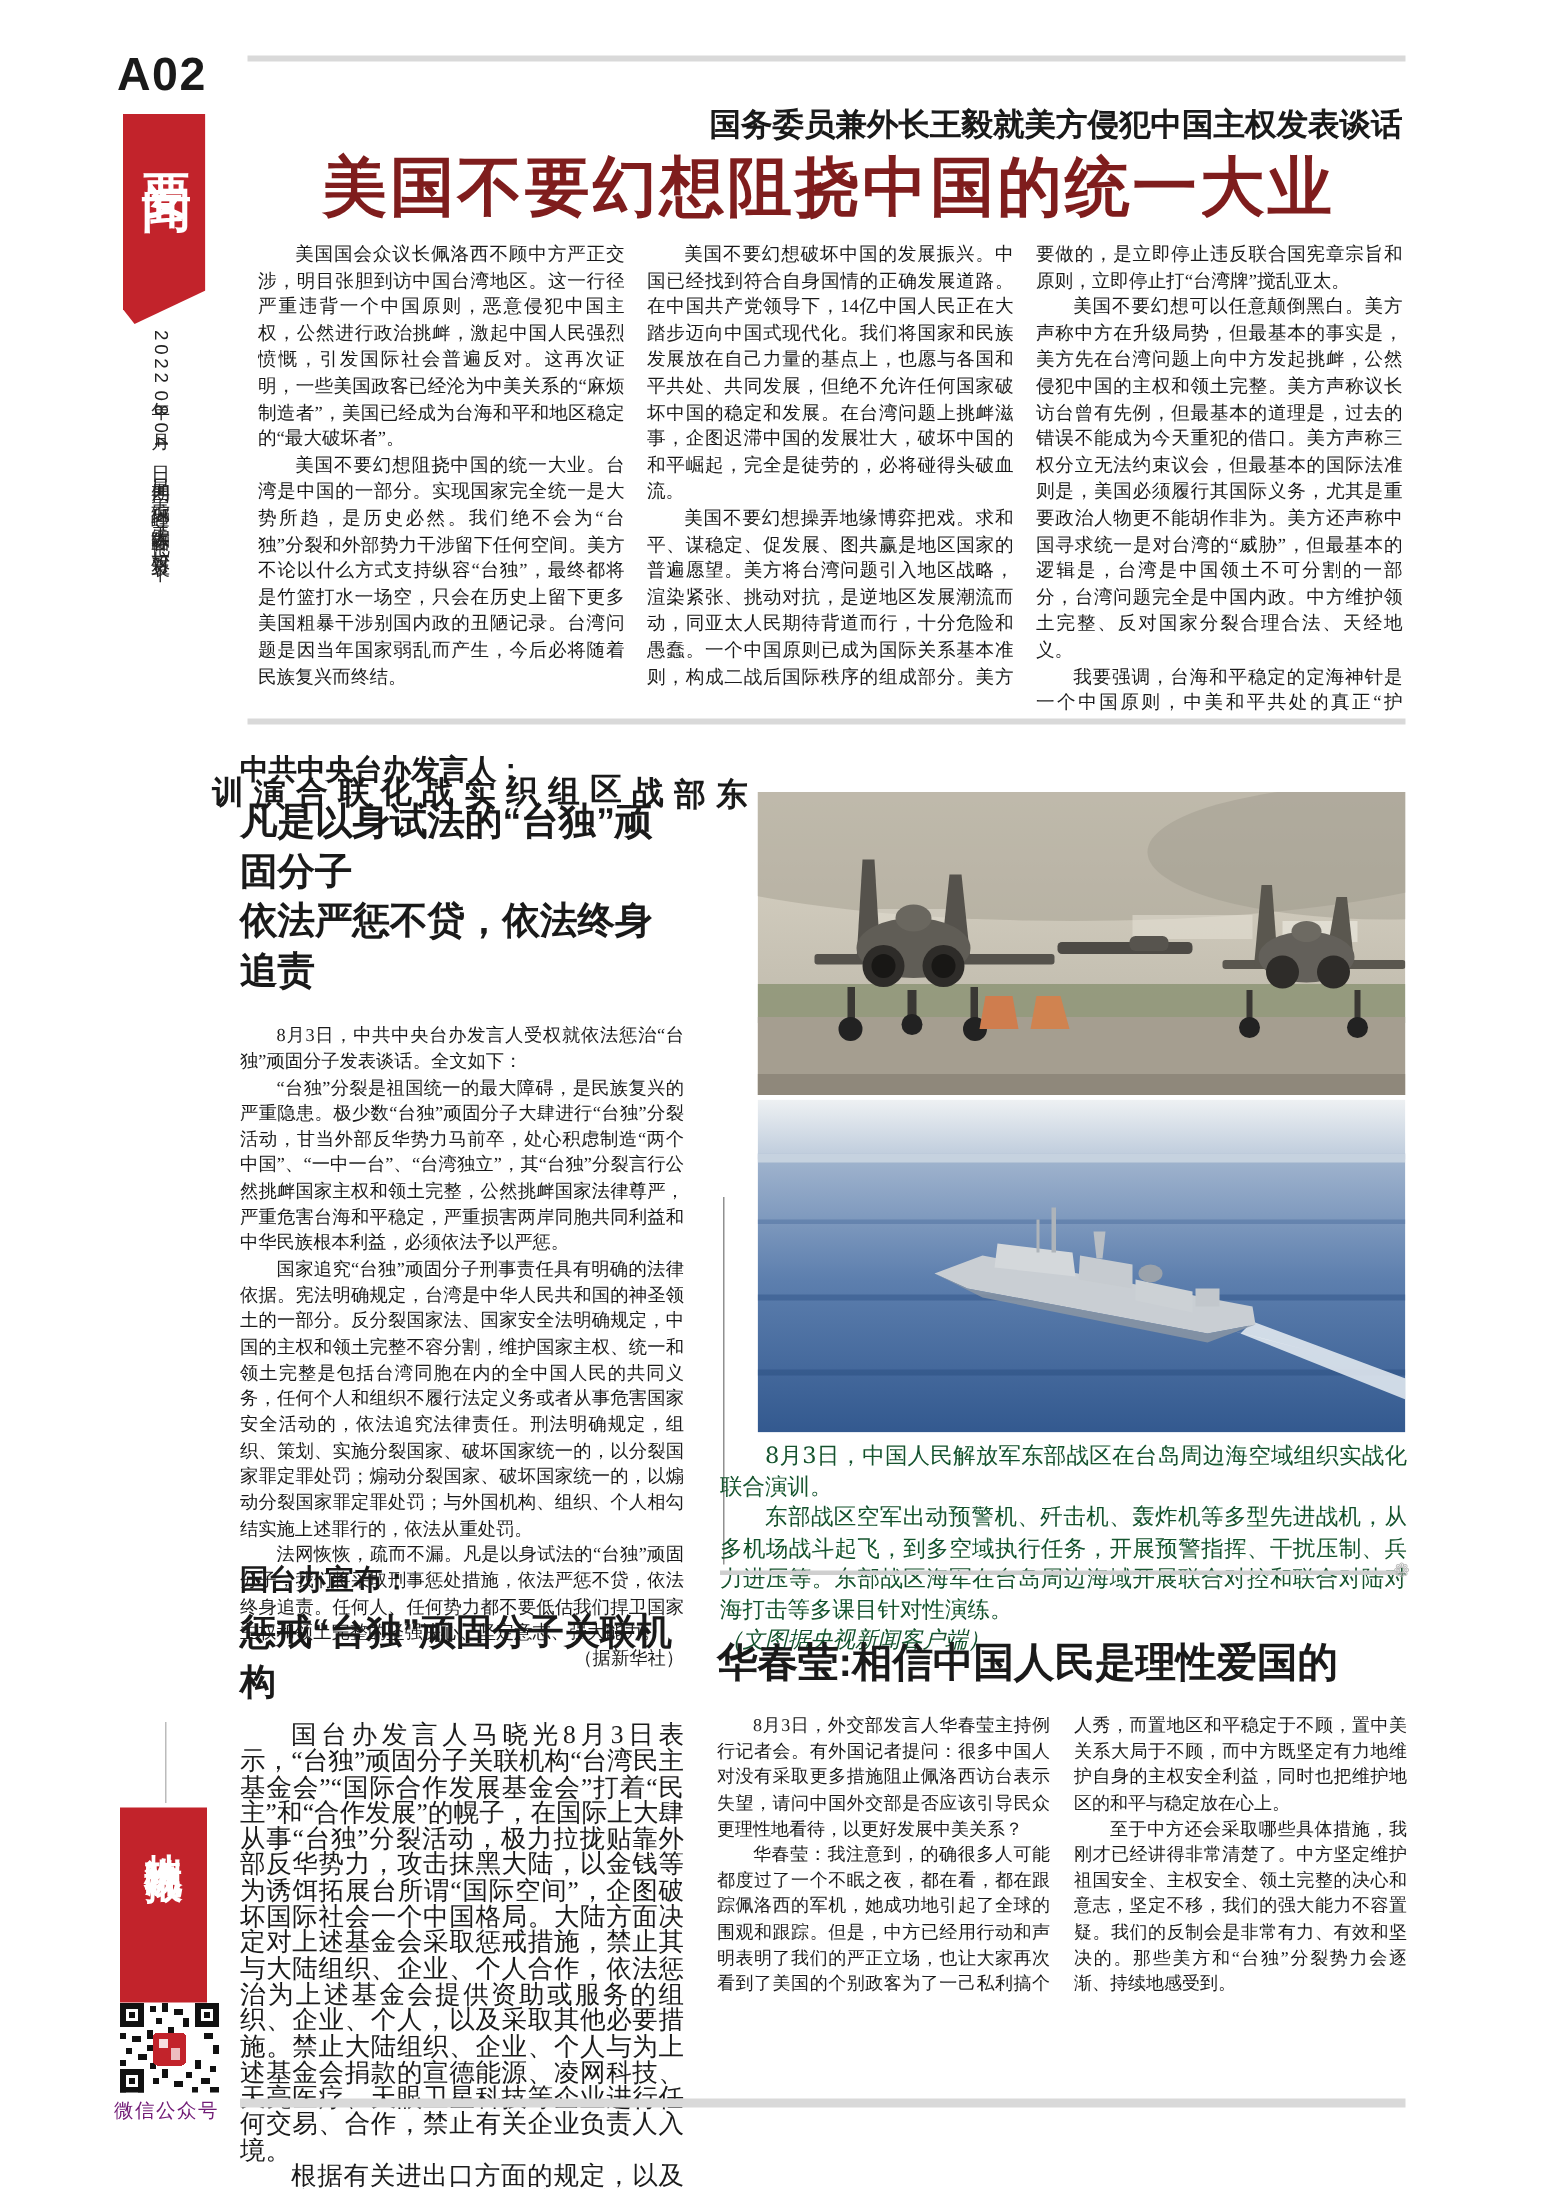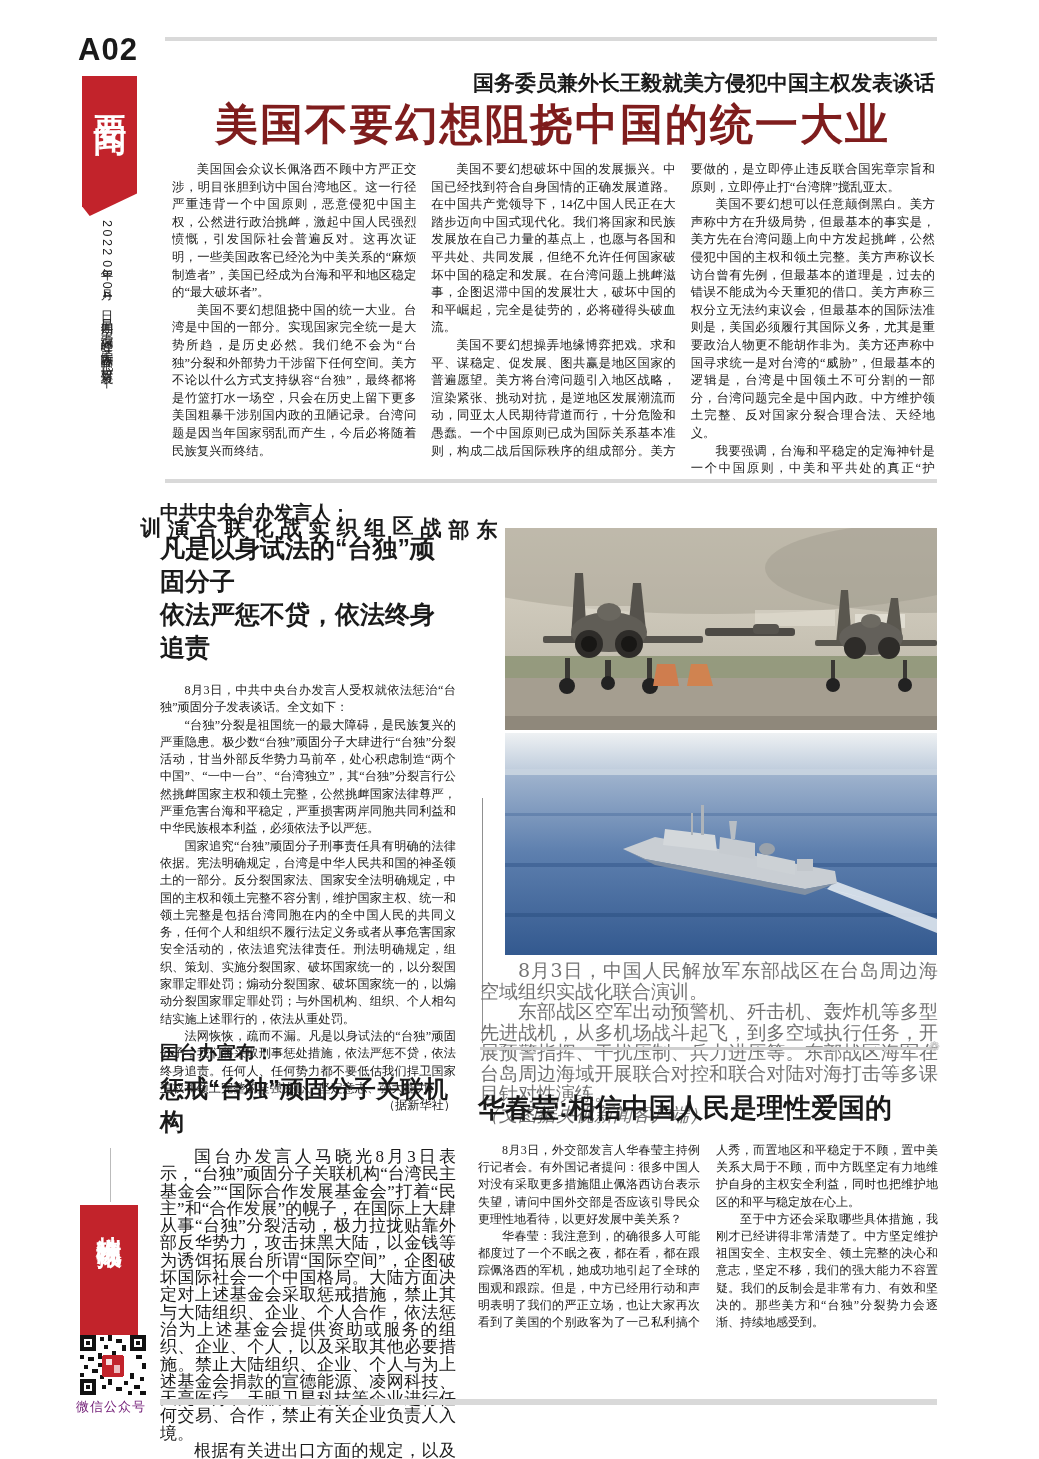--- a/index.html
+++ b/index.html
@@ -68,22 +68,22 @@
     writing-mode:vertical-rl;text-orientation:upright;
     font-size:21px;font-weight:800;letter-spacing:3px;
     font-family:"Liberation Sans","DejaVu Sans",sans-serif;
   }
   #drill-vline{position:absolute;left:17px;top:300px;width:1px;height:245px;background:#909090;}
   .photo{position:absolute;left:40px;width:432px;overflow:hidden;}
   #photo-jets{top:30px;height:202px;}
   #photo-ship{top:235px;height:222px;}
   #drill-caption{
     position:absolute;left:15px;top:462px;width:458px;
-    font-size:19px;line-height:20.5px;text-align:justify;
-    font-family:"DejaVu Serif",serif;color:#737373;
+    font-size:15px;line-height:20.5px;text-align:justify;
+    font-family:"DejaVu Serif",serif;color:#14532d;
   }
   #drill-caption p{margin:0;text-indent:2em;}
   #drill-caption p.src{text-align:left;text-indent:0;font-style:italic;}
   #drill-rule{position:absolute;left:15px;top:549px;width:452px;height:3px;background:#cfcfcf;}
   #drill-orn{position:absolute;left:464px;top:541px;font-size:13px;color:#b5b5b5;}
   
   #gtb{left:160px;top:1040px;width:296px;}
   #gtb .headline2{font-size:24px;}
   #gtb .body-txt{margin-top:10px;font-size:17px;line-height:17.3px;}
   

